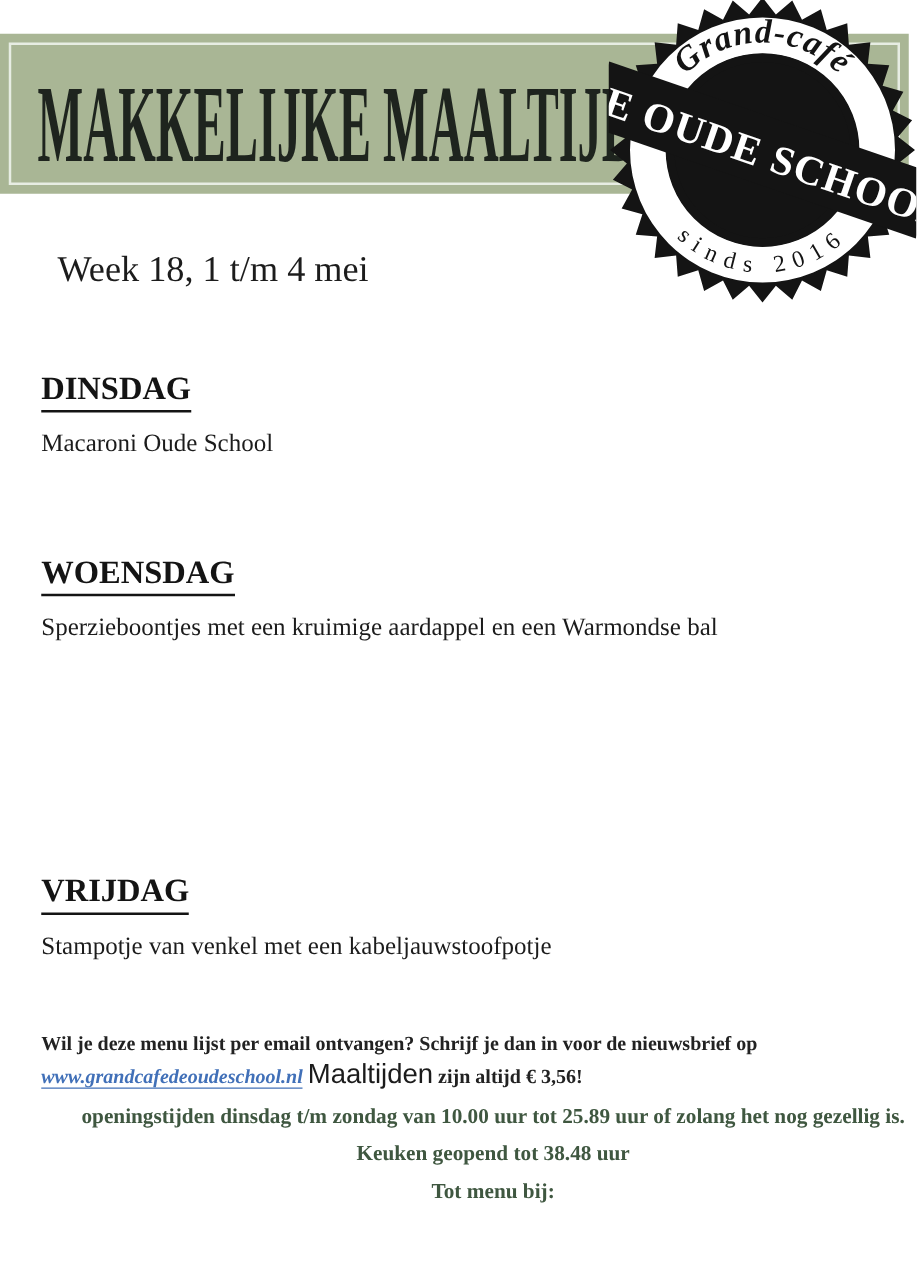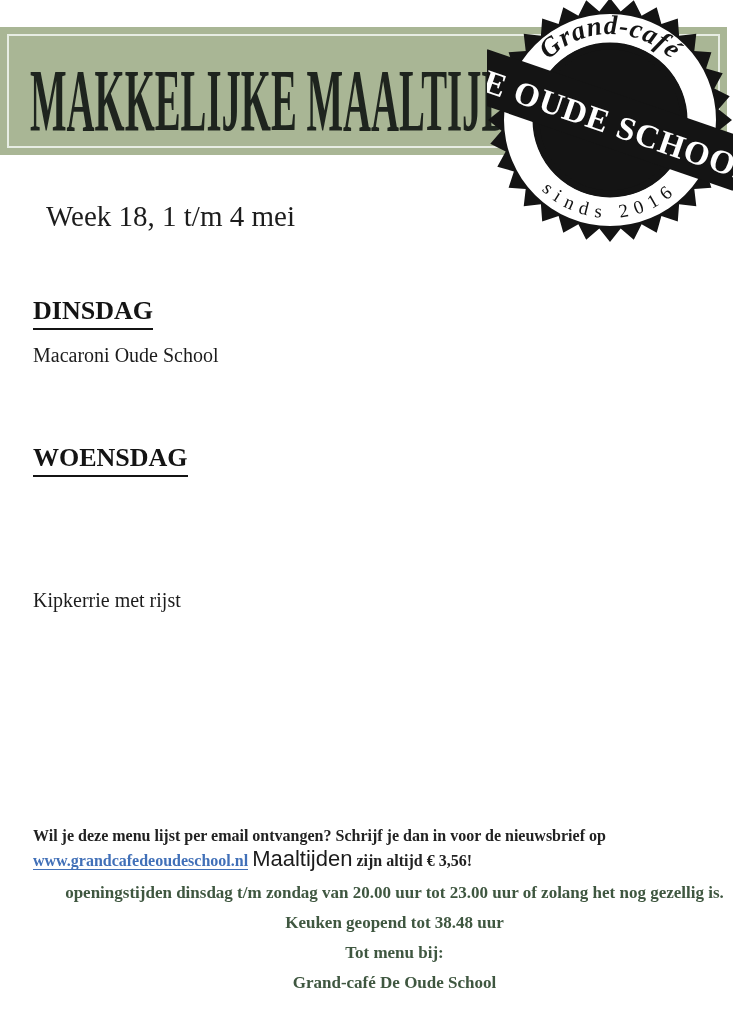--- a/index.html
+++ b/index.html
@@ -79,20 +79,21 @@
     position: absolute; left: 33px; top: 824px;
     font-size: 16px; font-weight: bold; line-height: 23px;
     color: #222;
   }
   .newsletter a, .web-link {
     color: var(--link_blue);
     text-decoration: none;
     border-bottom: 1.5px solid var(--link_blue);
     cursor: pointer;
     font-weight: bold;
+    font-style: italic;
   }
   .maaltijden-word {
     font-family: "Liberation Sans", sans-serif;
     font-weight: normal;
     font-size: 22px;
     color: #1b1b1b;
   }
 
   
   .footer {
@@ -140,34 +141,37 @@
   </svg>
 
   <div class="week-line">Week 18, 1 t/m 4 mei</div>
 
   <div class="day-section d0">
     <div class="day-name">DINSDAG</div>
     <div class="day-dish">Macaroni Oude School</div>
   </div>
   <div class="day-section d1">
     <div class="day-name">WOENSDAG</div>
+    <div class="day-dish">Sperzieboontjes met een kruimige aardappel en een Warmondse bal</div>
   </div>
   <div class="day-section d2">
-    <div class="day-dish">Kipkerrie met rijst</div>
+  </div>
+  <div class="day-section d3">
+    <div class="day-name">VRIJDAG</div>
+    <div class="day-dish">Stampotje van venkel met een kabeljauwstoofpotje</div>
   </div>
 
   <div class="newsletter">
     <div>Wil je deze menu lijst per email ontvangen? Schrijf je dan in voor de nieuwsbrief op</div>
     <div>
       <span class="web-link">www.grandcafedeoudeschool.nl</span>
       <span class="maaltijden-word">Maaltijden</span>
       <span>zijn altijd € 3,56!</span>
     </div>
   </div>
 
   <div class="footer">
-    <div class="footer-line">openingstijden dinsdag t/m zondag van 20.00 uur tot 23.00 uur of zolang het nog gezellig is.</div>
+    <div class="footer-line">openingstijden dinsdag t/m zondag van 10.00 uur tot 25.89 uur of zolang het nog gezellig is.</div>
     <div class="footer-line">Keuken geopend tot 38.48 uur</div>
     <div class="footer-line">Tot menu bij:</div>
-    <div class="footer-line">Grand-café De Oude School</div>
   </div>
 
 </div>
 
 </body></html>

